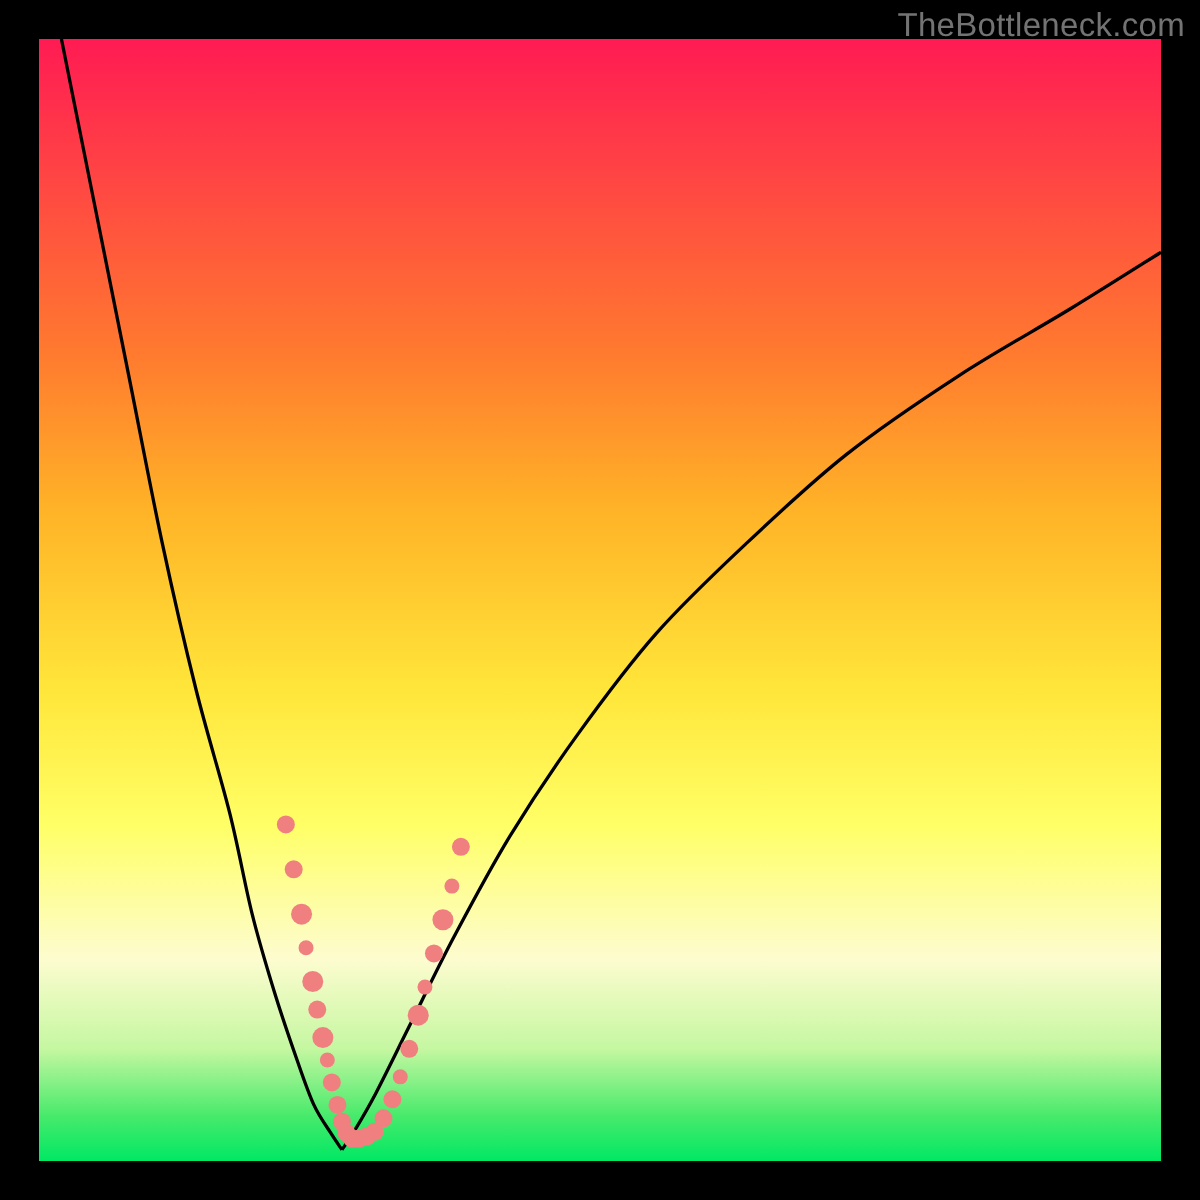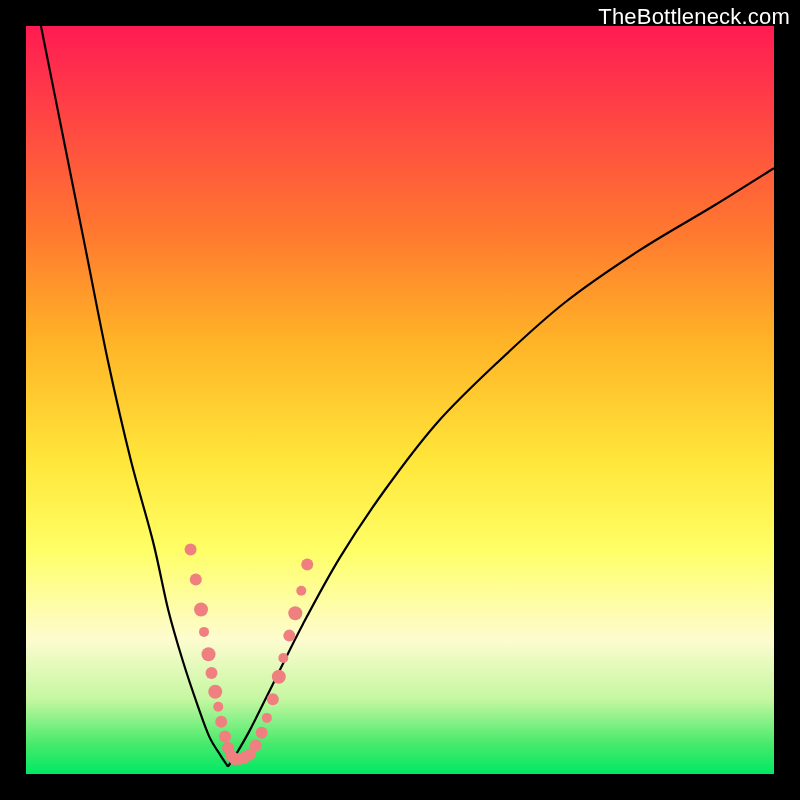--- a/index.html
+++ b/index.html
@@ -14,21 +14,21 @@
   .frame {
     position: relative;
     width: 800px;
     height: 800px;
     background: #000;
   }
   .watermark {
     position: absolute;
     top: 4px;
     right: 10px;
-    color: #ffffff;
+    color: #737373;
     font-size: 22px;
     font-weight: 400;
     letter-spacing: 0.2px;
     z-index: 10;
   }
   .plot {
     position: absolute;
     left: 26px;
     top: 26px;
     width: 748px;

